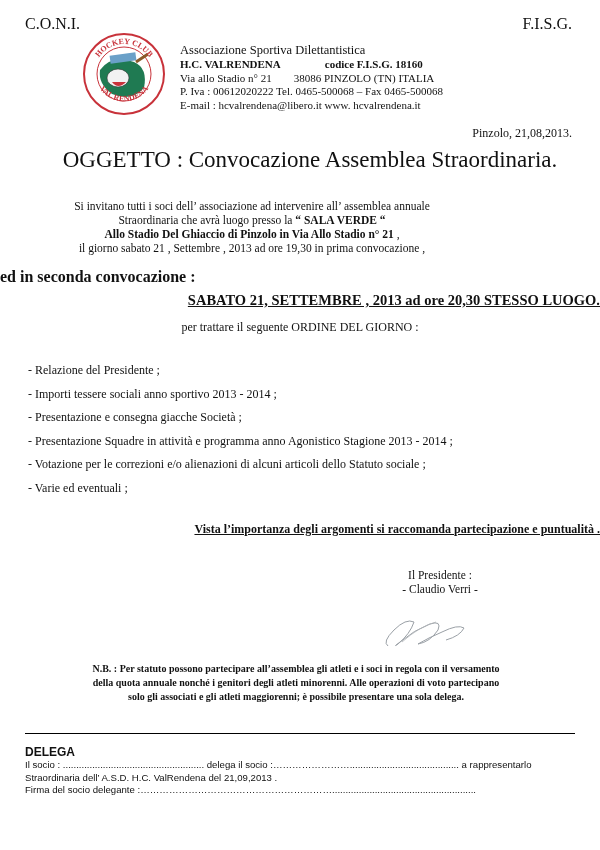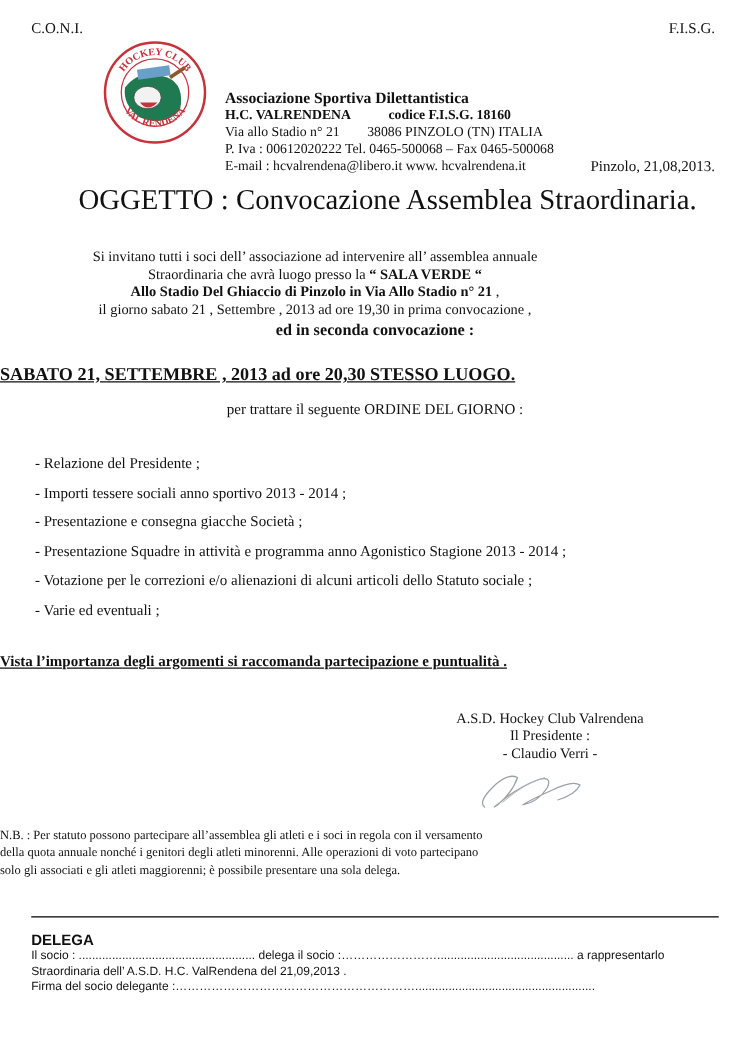--- a/index.html
+++ b/index.html
@@ -1,42 +1,42 @@
 <!DOCTYPE html>
 <html><head>
 <meta charset="utf-8">
 <style>
   html, body { margin: 0; padding: 0; }
   body {
     width: 600px; height: 850px; background: #ffffff; position: relative; overflow: hidden;
     font-family: "Liberation Serif", "DejaVu Serif", serif; color: #111;
   }
   .abs { position: absolute; }
-  .hdr-corner { font-size: 12px; top: 15px; }
+  .hdr-corner { font-size: 16px; top: 15px; }
   #coni { left: 25px; }
   #fisg { right: 28px; }
   #logo { left: 82px; top: 32px; width: 84px; height: 84px; }
   #org { left: 180px; top: 43px; font-size: 11px; line-height: 13.5px; }
-  #org .name { font-weight: bold; font-size: 12.5px; line-height: 15px; margin-top: 28px; }
+  #org .name { font-weight: normal; font-size: 12.5px; line-height: 15px; }
   #org .bold { font-weight: bold; }
-  #org .row2 span + span { margin-left: 30px; }
+  #org .row2 span + span { margin-left: 44px; }
   #org .row3 span + span { margin-left: 22px; }
   #place-date { right: 28px; top: 126px; font-size: 12px; }
   #subject { left: 10px; width: 600px; text-align: center; top: 147px; font-size: 23px; }
   #intro { left: 0; width: 504px; text-align: center; top: 199px; font-size: 11.5px; line-height: 14px; }
   #intro b { font-weight: bold; text-align: right; }
-  #second { left: 0; width: 600px; text-align: center; top: 256px; font-size: 13px; font-weight: bold; }
-  #date-line { left: 0; width: 600px; text-align: left; top: 292px; font-size: 14.5px; font-weight: bold; text-decoration: underline; }
+  #second { left: 0; width: 600px; text-align: left; top: 268px; font-size: 16px; font-weight: bold; }
+  #date-line { left: 0; width: 600px; text-align: right; top: 292px; font-size: 14.5px; font-weight: bold; text-decoration: underline; }
   #agenda-intro { left: 0; width: 600px; text-align: center; top: 320px; font-size: 12px; }
   #agenda { left: 28px; top: 362px; font-size: 12px; margin: 0; padding: 0; list-style: none; }
   #agenda li { height: 23.5px; line-height: 16px; }
-  #recommend { left: 0; width: 600px; text-align: left; top: 522px; font-size: 12px; font-weight: bold; text-decoration: underline; }
+  #recommend { left: 0; width: 600px; text-align: right; top: 522px; font-size: 12px; font-weight: bold; text-decoration: underline; }
   #sign-block { left: 345px; width: 190px; text-align: center; top: 568px; font-size: 11.5px; line-height: 14px; }
   #signature { left: 380px; top: 612px; width: 90px; height: 40px; }
-  #nb { left: 0; width: 592px; text-align: left; top: 662px; font-size: 10px; line-height: 14px; font-weight: normal; }
+  #nb { left: 0; width: 592px; text-align: center; top: 662px; font-size: 10px; line-height: 14px; font-weight: bold; }
   #divider { left: 25px; width: 550px; top: 733px; height: 0; border-top: 1px solid #000; }
   #delega { left: 25px; top: 745px; width: 560px; font-family: Liberation Sans, sans-serif; font-size: 9.6px; line-height: 12.5px; }
   #delega .title { font-weight: bold; font-size: 12px; line-height: 14px; }
 </style>
 </head>
 <body>
 
 <div class="abs hdr-corner" id="coni">C.O.N.I.</div>
 <div class="abs hdr-corner" id="fisg">F.I.S.G.</div>
 
@@ -89,21 +89,20 @@
   <li>- Importi tessere sociali anno sportivo 2013 - 2014  ;</li>
   <li>- Presentazione e consegna giacche Società  ;</li>
   <li>- Presentazione Squadre  in  attività  e  programma  anno Agonistico  Stagione  2013 - 2014 ;</li>
   <li>- Votazione per le correzioni e/o alienazioni di alcuni articoli dello Statuto sociale ;</li>
   <li>- Varie  ed  eventuali ;</li>
 </ul>
 
 <div class="abs" id="recommend">Vista l’importanza degli argomenti si  raccomanda partecipazione e puntualità .</div>
 
 <div class="abs" id="sign-block">
-  <div>A.S.D.  Hockey Club Valrendena</div>
   <div>Il Presidente  :</div>
   <div>- Claudio Verri  -</div>
 </div>
 
 <svg class="abs" id="signature" viewBox="0 0 90 40">
   <path d="M8 34 Q2 30 14 18 Q26 6 34 10 Q30 22 18 32 Q12 36 20 30 Q34 18 50 12 Q62 8 58 18 Q50 30 38 32 Q48 26 62 20 Q78 12 84 16 Q80 24 66 28" fill="none" stroke="#9aa0a6" stroke-width="1"></path>
   <path d="M22 30 Q40 14 56 10" fill="none" stroke="#b0b4b8" stroke-width="0.8"></path>
 </svg>
 
 <div class="abs" id="nb">

